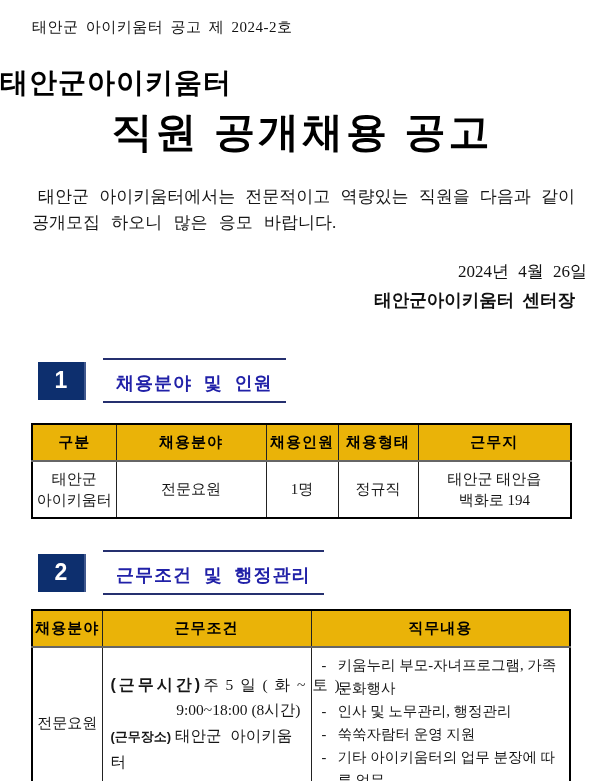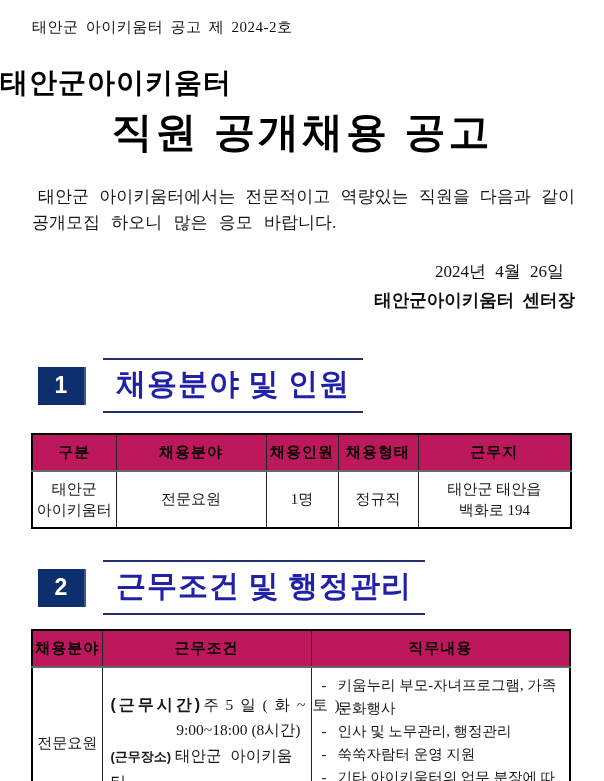--- a/index.html
+++ b/index.html
@@ -41,21 +41,21 @@
     margin:28px 29px 0 32px;
     font-size:17px;
     line-height:26px;
     color:#161616;
   }
   .intro .l1 { text-align:justify; text-align-last:justify; text-indent:6px; }
   .intro .l2 { word-spacing:7px; }
   .date-line {
     margin-top:24px;
     text-align:right;
-    padding-right:40px;
+    padding-right:17px;
     font-size:17px;
     word-spacing:5px;
   }
   .signer-line {
     margin-top:5px;
     text-align:right;
     padding-right:29px;
     font-size:17.5px;
     font-weight:bold;
     word-spacing:4px;
@@ -74,37 +74,37 @@
     font-family:"Liberation Sans", sans-serif;
     font-weight:bold;
     font-size:23px;
     display:flex; align-items:center; justify-content:center;
     border-right:2px solid #41598f;
   }
   .sec-title {
     margin-left:17px;
     border-top:2px solid #25306f;
     border-bottom:2px solid #25306f;
-    padding:4px 13px 6px 13px;
+    padding:11px 13px 6px 13px;
     color:#2121a8;
-    font-family:Liberation Serif, serif;
-    font-weight:bold;
-    font-size:30px;
+    font-family:Liberation Mono, monospace;
+    font-weight:bold;
+    font-size:18px;
     letter-spacing:1px;
   }
   table {
     border-collapse:collapse;
     margin-left:31px;
     border:2px solid #000000;
     table-layout:fixed;
   }
   .t1 { margin-top:20px; width:539px; }
   .t2 { margin-top:14px; width:538px; }
   th {
-    background:#be185d;
+    background:#eab308;
     font-family:"Liberation Sans", sans-serif;
     font-size:15px;
     font-weight:bold;
     letter-spacing:1px;
     border:1px solid #222222;
     border-bottom:2px solid #666666;
     height:37px;
     text-align:center;
     vertical-align:middle;
     color:#000000;

